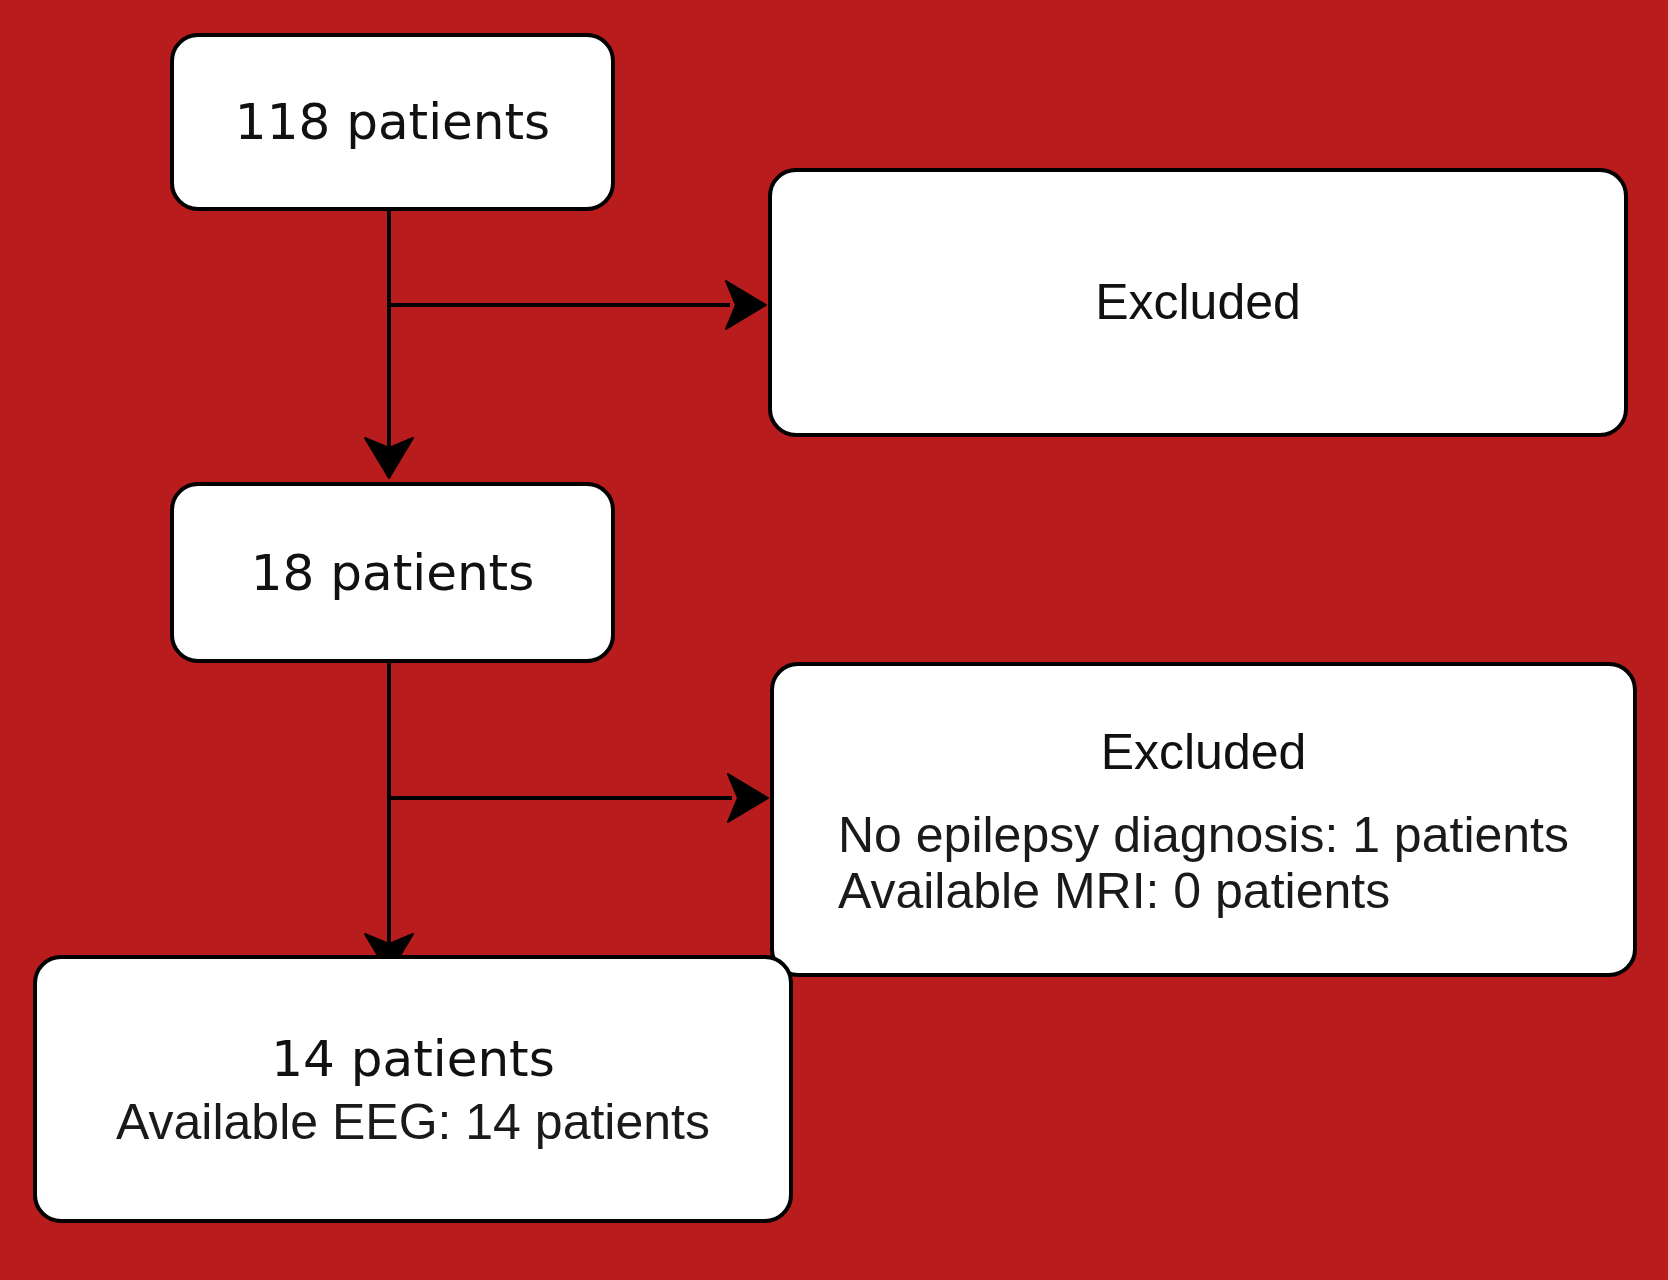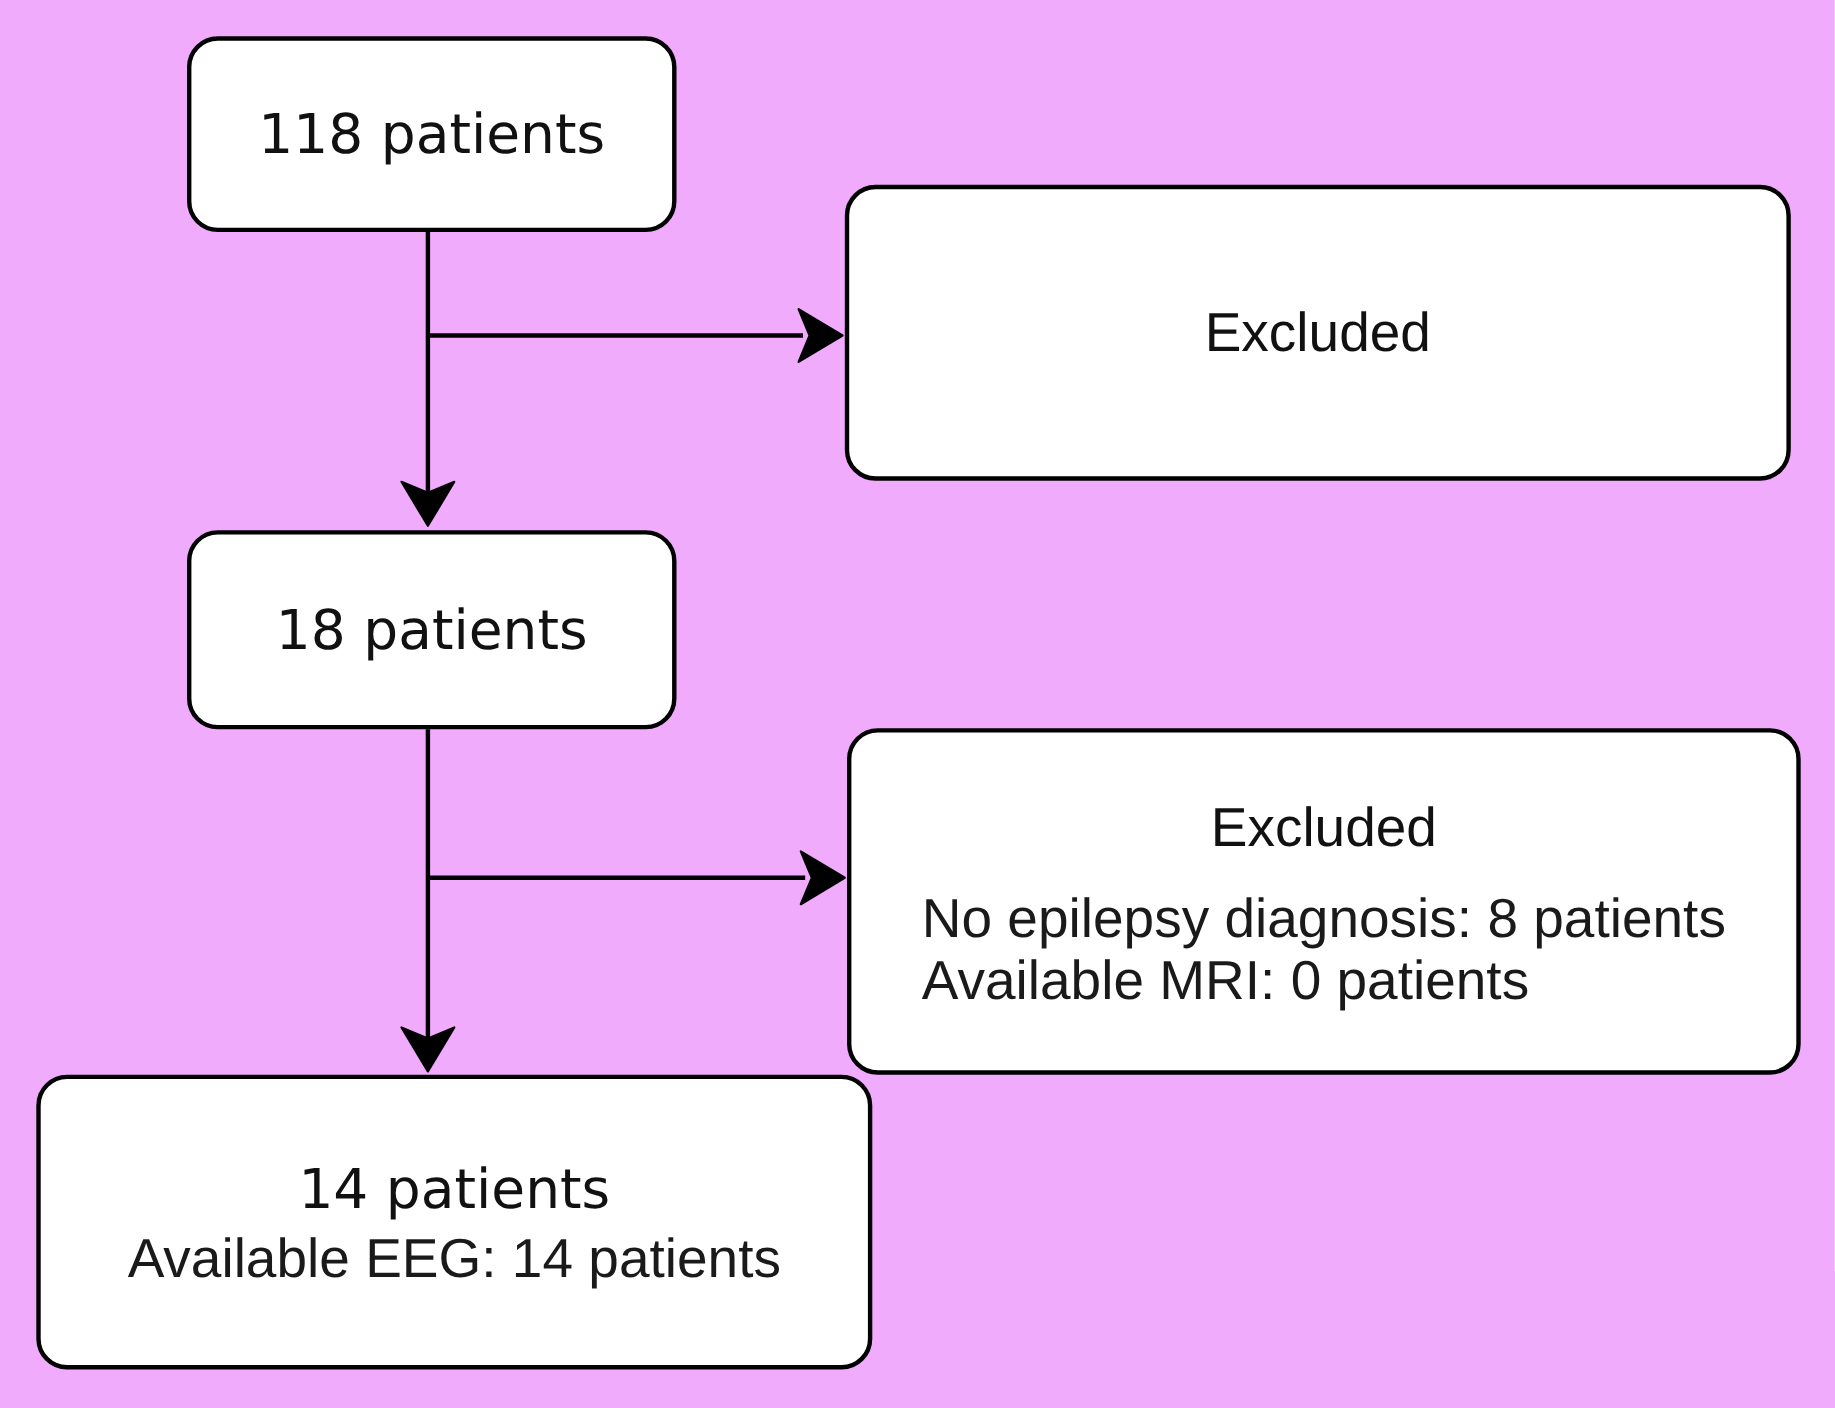--- a/index.html
+++ b/index.html
@@ -1,20 +1,20 @@
 <!DOCTYPE html>
 <html><head>
 <meta charset="utf-8">
 <style>
   html, body { margin: 0; padding: 0; background: #ffffff; }
   .canvas {
     position: relative;
     width: 1668px;
     height: 1280px;
-    background: #f0abfc;
+    background: #b91c1c;
     font-family: "Liberation Sans", sans-serif;
     overflow: hidden;
   }
   .node {
     position: absolute;
     box-sizing: border-box;
     border: 4px solid #000000;
     border-radius: 28px;
     background: #ffffff;
     display: flex;
@@ -47,21 +47,21 @@
     font-family: "Liberation Sans", sans-serif;
     font-size: 50px;
     line-height: 56px;
     color: #1a1a1a;
     white-space: nowrap;
   }
   .box-a { left: 170px; top: 33px;  width: 445px; height: 178px; }
   .box-b { left: 768px; top: 168px; width: 860px; height: 269px; }
   .box-c { left: 170px; top: 482px; width: 445px; height: 181px; }
   .box-d { left: 770px; top: 662px; width: 867px; height: 315px; }
-  .box-e { left: 33px;  top: 977px; width: 760px; height: 268px; }
+  .box-e { left: 33px;  top: 955px; width: 760px; height: 268px; }
   .box-b .excl-title { margin-bottom: 2px; }
   .box-d .excl-title { margin-bottom: 24px; }
   .box-e .node-title { margin-bottom: 4px; }
   .edges {
     position: absolute;
     left: 0; top: 0;
     width: 1668px;
     height: 1280px;
   }
   .edges line { stroke: #000000; stroke-width: 4; }
@@ -99,21 +99,21 @@
     <div class="excl-title">Excluded</div>
   </div>
 
   <div class="node box-c">
     <div class="node-title">18 patients</div>
   </div>
 
   <div class="node box-d">
     <div class="excl-title">Excluded</div>
     <div class="body-block">
-      <div class="body-line">No epilepsy diagnosis: 8 patients</div>
+      <div class="body-line">No epilepsy diagnosis: 1 patients</div>
       <div class="body-line">Available MRI: 0 patients</div>
     </div>
   </div>
 
   <div class="node box-e">
     <div class="node-title">14 patients</div>
     <div class="body-block">
       <div class="body-line">Available EEG: 14 patients</div>
     </div>
   </div>

